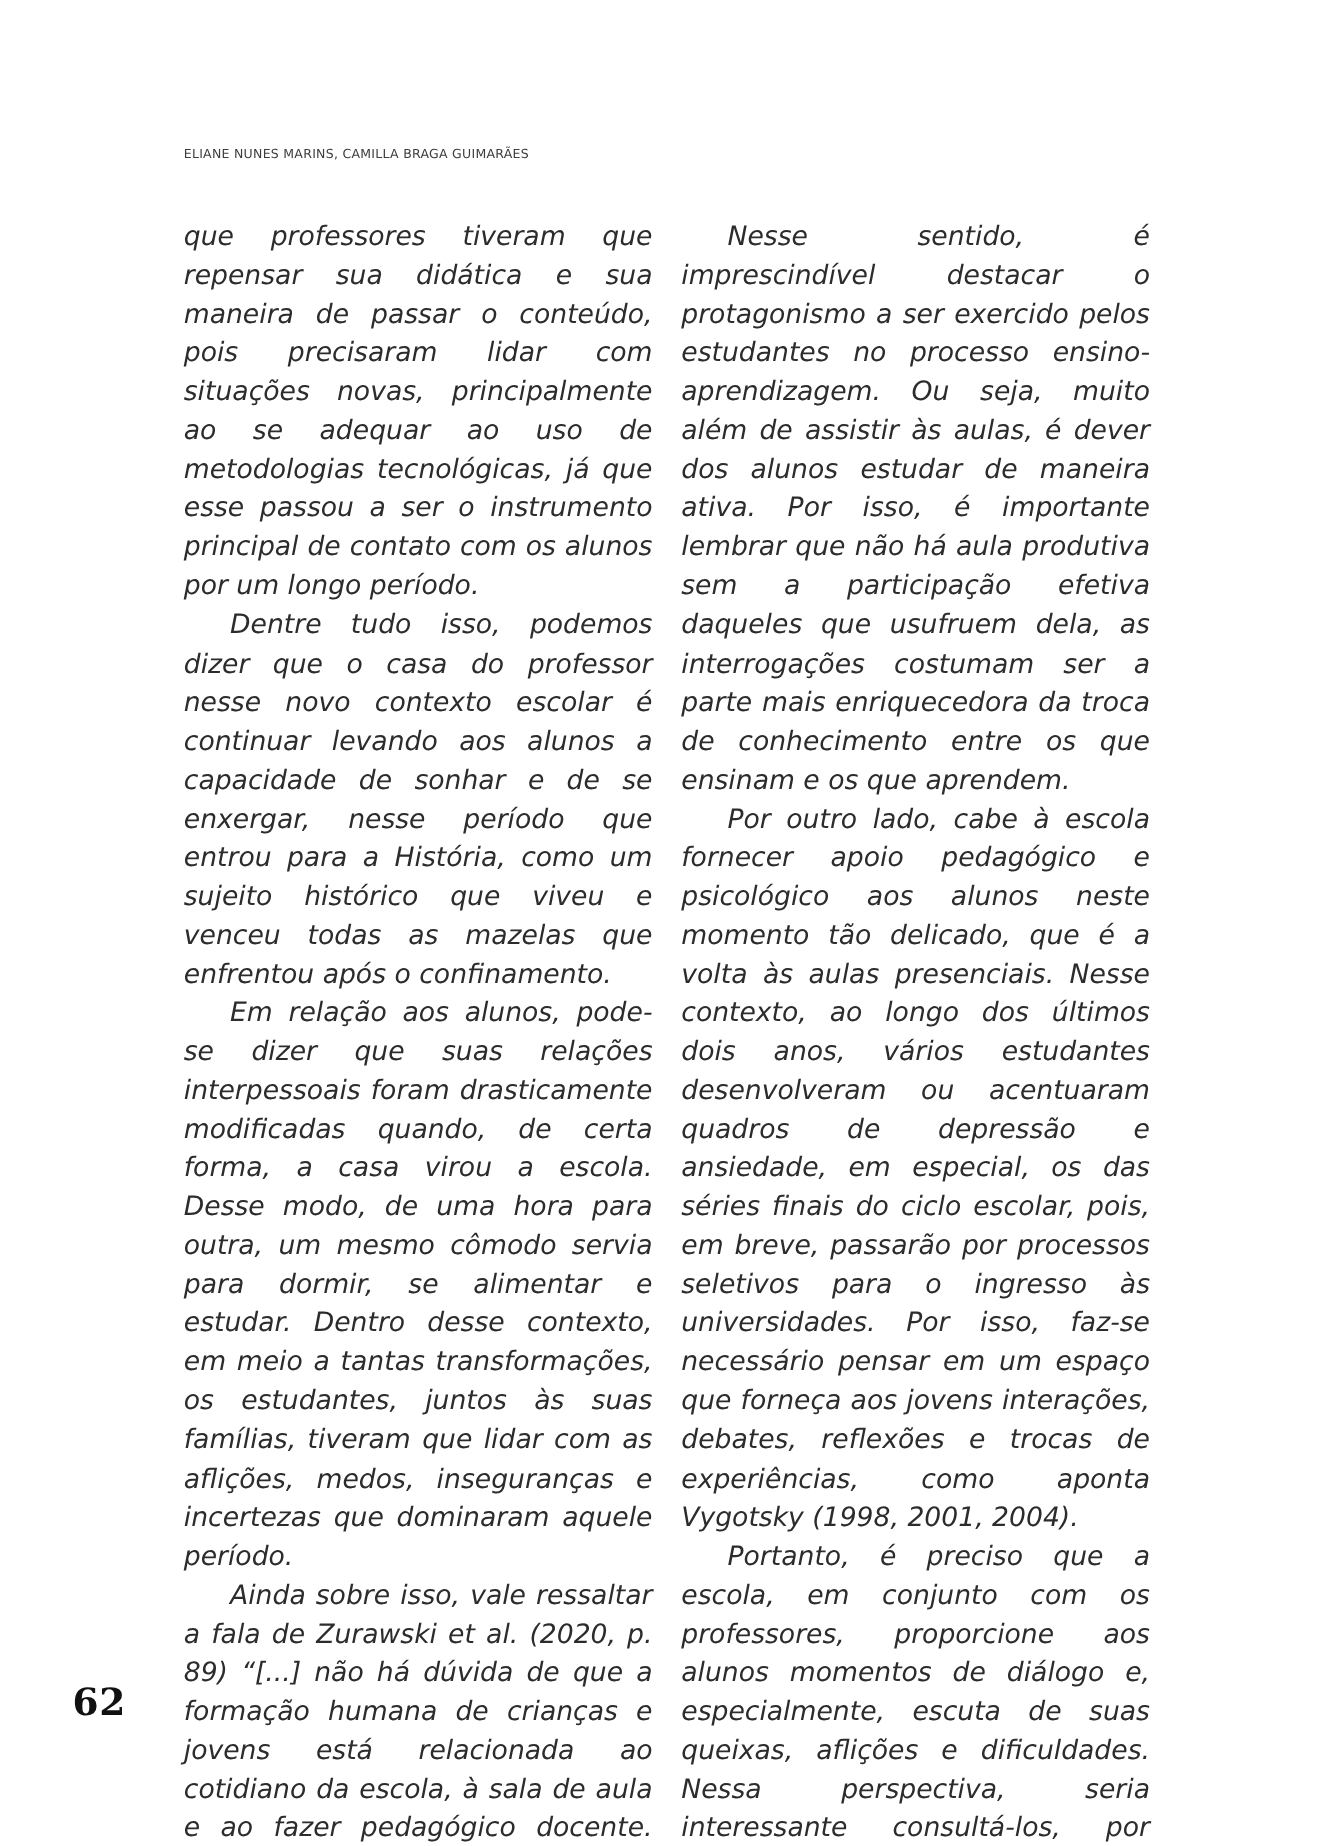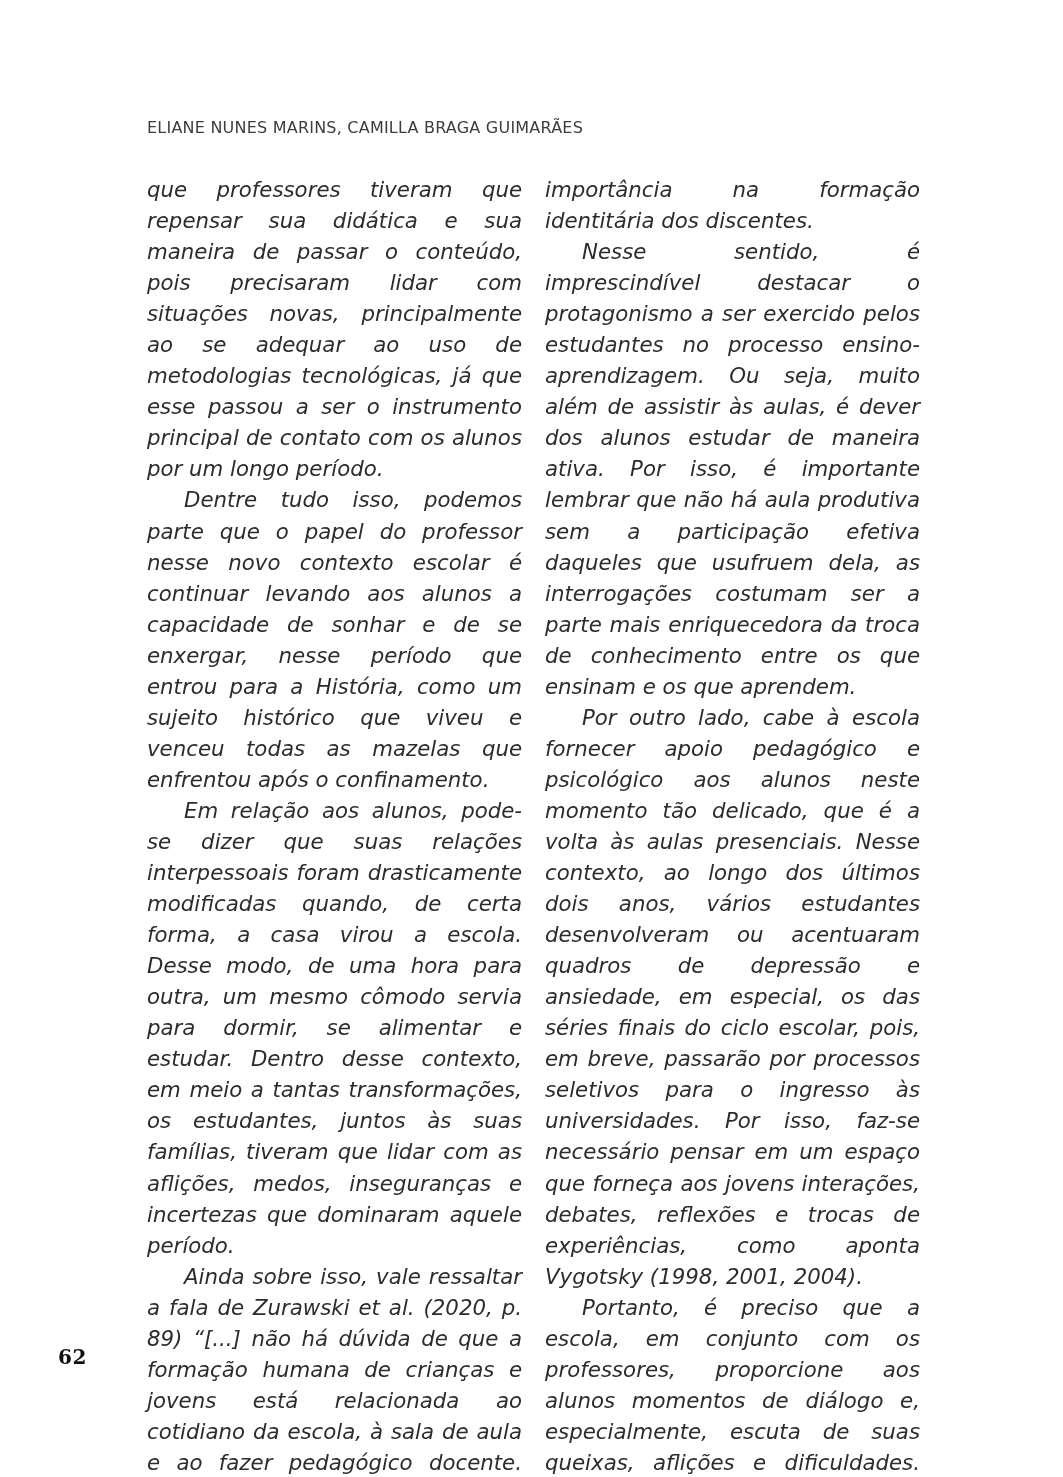--- a/index.html
+++ b/index.html
@@ -12,21 +12,21 @@
     width: 1063px;
     height: 1477px;
     background: #ffffff;
     font-family: "DejaVu Sans", "Liberation Sans", sans-serif;
     overflow: hidden;
   }
   .running-head {
     position: absolute;
     left: 147px;
     top: 118px;
-    font-size: 16px;
+    font-size: 10px;
     letter-spacing: 0.22px;
     color: #3d3d3d;
     white-space: nowrap;
     font-family: "DejaVu Sans", "Liberation Sans", sans-serif;
   }
   .columns {
     position: absolute;
     left: 147px;
     top: 174px;
     width: 773px;
@@ -57,43 +57,42 @@
     content: "";
     display: inline-block;
     width: 100%;
   }
   .folio {
     position: absolute;
     left: 58px;
     top: 1345px;
     font-family: "DejaVu Serif", "Liberation Serif", serif;
     font-weight: bold;
-    font-size: 20px;
+    font-size: 30px;
     color: #111111;
     letter-spacing: 0.5px;
   }
 </style>
 </head>
 <body>
 
 <div class="page">
 
   <div class="running-head">ELIANE NUNES MARINS, CAMILLA BRAGA GUIMARÃES</div>
 
   <div class="columns">
 
     <div class="col">
       <p>que professores tiveram que repensar sua didática e sua maneira de passar o conteúdo, pois precisaram lidar com situações novas, principalmente ao se adequar ao uso de metodologias tecnológicas, já que esse passou a ser o instrumento principal de contato com os alunos por um longo período.</p>
-      <p class="indent">Dentre tudo isso, podemos parte que o papel do professor nesse novo contexto escolar é continuar levando aos alunos a capacidade de sonhar e de se enxergar, nesse período que entrou para a História, como um sujeito histórico que viveu e venceu todas as mazelas que enfrentou após o confinamento.</p>
+      <p class="indent">Dentre tudo isso, podemos dizer que o casa do professor nesse novo contexto escolar é continuar levando aos alunos a capacidade de sonhar e de se enxergar, nesse período que entrou para a História, como um sujeito histórico que viveu e venceu todas as mazelas que enfrentou após o confinamento.</p>
       <p class="indent">Em relação aos alunos, pode-se dizer que suas relações interpessoais foram drasticamente modificadas quando, de certa forma, a casa virou a escola. Desse modo, de uma hora para outra, um mesmo cômodo servia para dormir, se alimentar e estudar. Dentro desse contexto, em meio a tantas transformações, os estudantes, juntos às suas famílias, tiveram que lidar com as aflições, medos, inseguranças e incertezas que dominaram aquele período.</p>
       <p class="indent cont">Ainda sobre isso, vale ressaltar a fala de Zurawski et al. (2020, p. 89) “[...] não há dúvida de que a formação humana de crianças e jovens está relacionada ao cotidiano da escola, à sala de aula e ao fazer pedagógico docente. Nesse processo, antes de tudo, o que importa é a vida das pessoas.” Logo, é evidente que a escola desempenha um papel de suma</p>
     </div>
 
     <div class="col">
-      <p>importância na formação identitária dos discentes.</p>
       <p class="indent">Nesse sentido, é imprescindível destacar o protagonismo a ser exercido pelos estudantes no processo ensino-aprendizagem. Ou seja, muito além de assistir às aulas, é dever dos alunos estudar de maneira ativa. Por isso, é importante lembrar que não há aula produtiva sem a participação efetiva daqueles que usufruem dela, as interrogações costumam ser a parte mais enriquecedora da troca de conhecimento entre os que ensinam e os que aprendem.</p>
       <p class="indent">Por outro lado, cabe à escola fornecer apoio pedagógico e psicológico aos alunos neste momento tão delicado, que é a volta às aulas presenciais. Nesse contexto, ao longo dos últimos dois anos, vários estudantes desenvolveram ou acentuaram quadros de depressão e ansiedade, em especial, os das séries finais do ciclo escolar, pois, em breve, passarão por processos seletivos para o ingresso às universidades. Por isso, faz-se necessário pensar em um espaço que forneça aos jovens interações, debates, reflexões e trocas de experiências, como aponta Vygotsky (1998, 2001, 2004).</p>
       <p class="indent cont">Portanto, é preciso que a escola, em conjunto com os professores, proporcione aos alunos momentos de diálogo e, especialmente, escuta de suas queixas, aflições e dificuldades. Nessa perspectiva, seria interessante consultá-los, por exemplo, a respeito da quantidade de avaliações, bem como a aplicação das</p>
     </div>
 
   </div>
 
   <div class="folio">62</div>
 
 </div>

